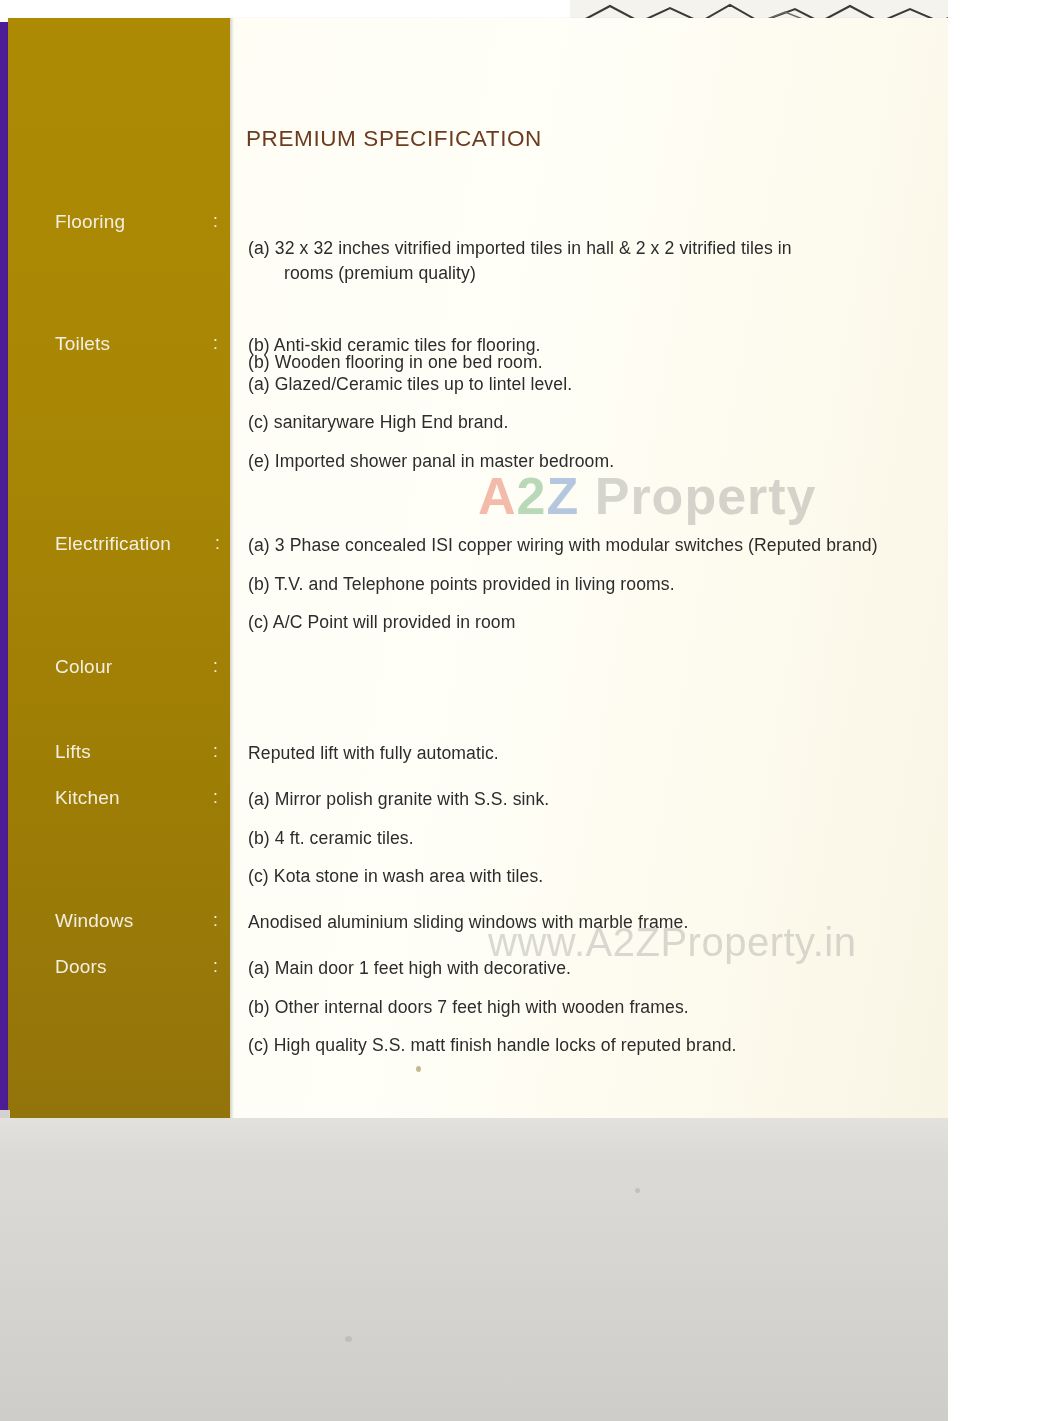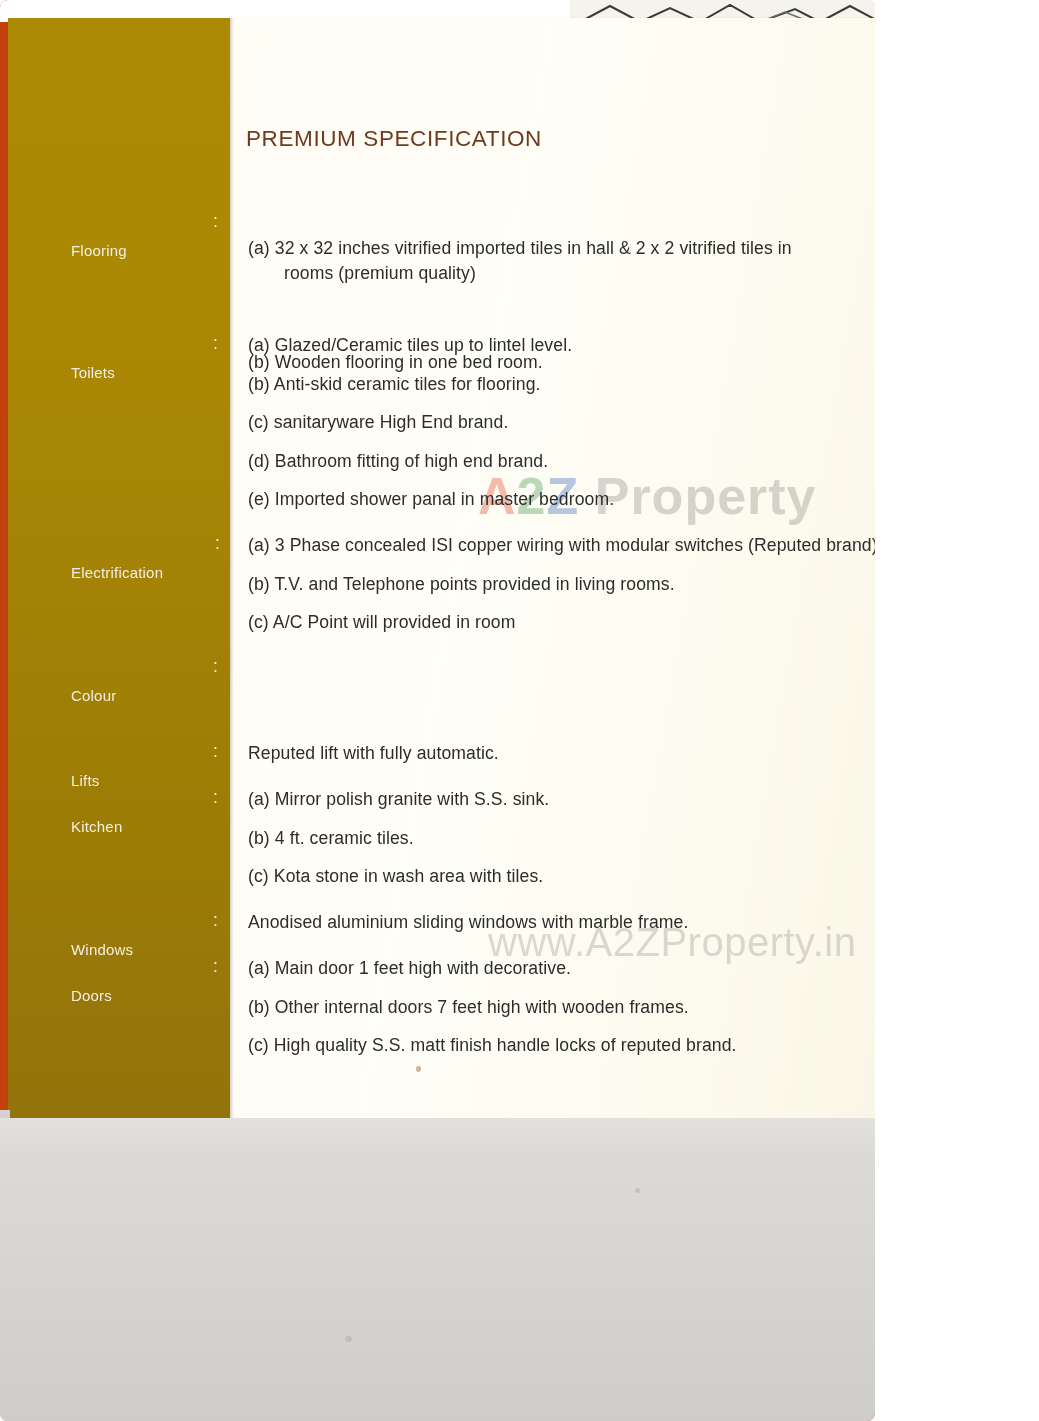--- a/index.html
+++ b/index.html
@@ -2,26 +2,25 @@
 <html><head>
 <meta charset="utf-8">
 <style>
   html, body {
     margin: 0;
     padding: 0;
     background: #ffffff;
   }
   #page {
     position: relative;
-    width: 875px;
+    width: 948px;
     height: 1421px;
     overflow: hidden;
-    background: #c2410c;
+    background: #4c1d95;
     font-family: "Liberation Sans", sans-serif;
-    border-radius: 8px;
   }
   
   .scan-top {
     position: absolute;
     left: 0; top: 0;
     width: 1039px; height: 22px;
     background: #ffffff;
   }
   .scan-top-art {
     position: absolute;
@@ -76,26 +75,25 @@
     letter-spacing: .6px;
     color: #6d3b1f;
     font-family: "Liberation Sans", sans-serif;
   }
 
   .rows { position: absolute; left: 0; top: 0; width: 100%; }
 
   .row { position: absolute; left: 0; width: 1023px; }
   .label {
     position: absolute;
-    left: 63px;
-    font-size: 15px;
+    left: 47px;
+    font-size: 19px;
     color: #f3efe3;
     letter-spacing: .2px;
     white-space: nowrap;
-    margin-top: 31px;
   }
   .colon {
     position: absolute;
     left: 205px;
     font-size: 17.5px;
     color: #f3efe3;
   }
   .colon.wide { left: 207px; }
   .items { position: absolute; left: 240px; top: 0; width: 780px; }
   .item {
@@ -175,24 +173,23 @@
           <div class="item" style="margin-top:14px;">
             <span>(b) Wooden flooring in one bed room.</span>
           </div>
         </div>
       </div>
 
       <div class="row" style="top:315px;">
         <div class="label">Toilets</div>
         <div class="colon">:</div>
         <div class="items">
+          <div class="item">(b) Anti-skid ceramic tiles for flooring.</div>
           <div class="item">(a) Glazed/Ceramic tiles up to lintel level.</div>
-          <div class="item">(b) Anti-skid ceramic tiles for flooring.</div>
           <div class="item">(c) sanitaryware High End brand.</div>
-          <div class="item">(d) Bathroom fitting of high end brand.</div>
           <div class="item">(e) Imported shower panal in master bedroom.</div>
         </div>
       </div>
 
       <div class="row" style="top:515px;">
         <div class="label">Electrification</div>
         <div class="colon wide">:</div>
         <div class="items">
           <div class="item">(a) 3 Phase concealed ISI copper wiring with modular switches (Reputed brand)</div>
           <div class="item">(b) T.V. and Telephone points provided in living rooms.</div>

